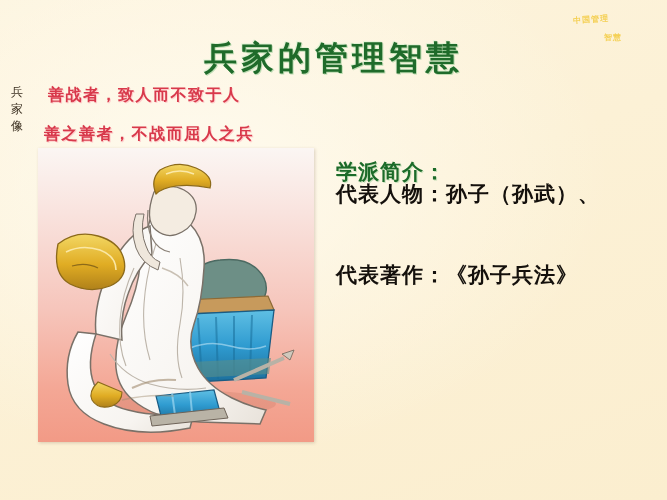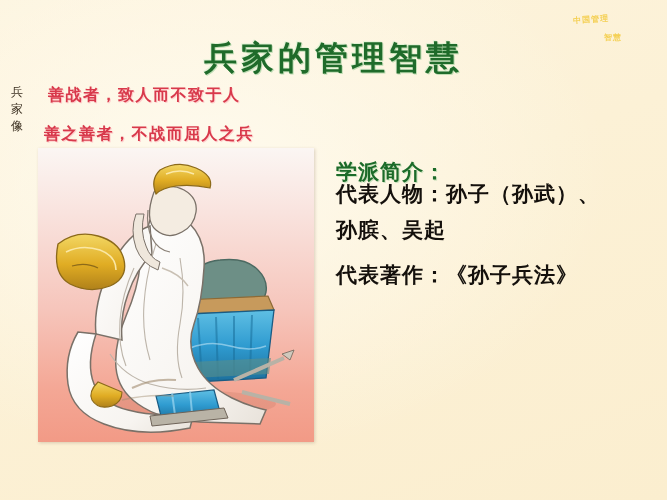--- a/index.html
+++ b/index.html
@@ -242,16 +242,15 @@
         <path d="M112 268 l74 -8 l4 10 l-76 8 z" fill="#b9b3a6" stroke="#6e6358" stroke-width="1"></path>
       </g>
 
       <path d="M94 240 q20 -10 44 -8" stroke="#a08b6e" stroke-width="2" fill="none" opacity="0.6"></path>
       <path d="M84 252 q26 -6 52 -4" stroke="#a08b6e" stroke-width="1.5" fill="none" opacity="0.45"></path>
     </svg>
   </div>
 
   <div id="intro-heading">学派简介：</div>
   <div class="body-line" id="body-line-1">代表人物：孙子（孙武）、</div>
-  <div class="body-line" id="body-line-2">孙膑、吴起</div>
   <div class="body-line" id="body-line-3">代表著作：《孙子兵法》</div>
 
 </div>
 
 </body></html>

